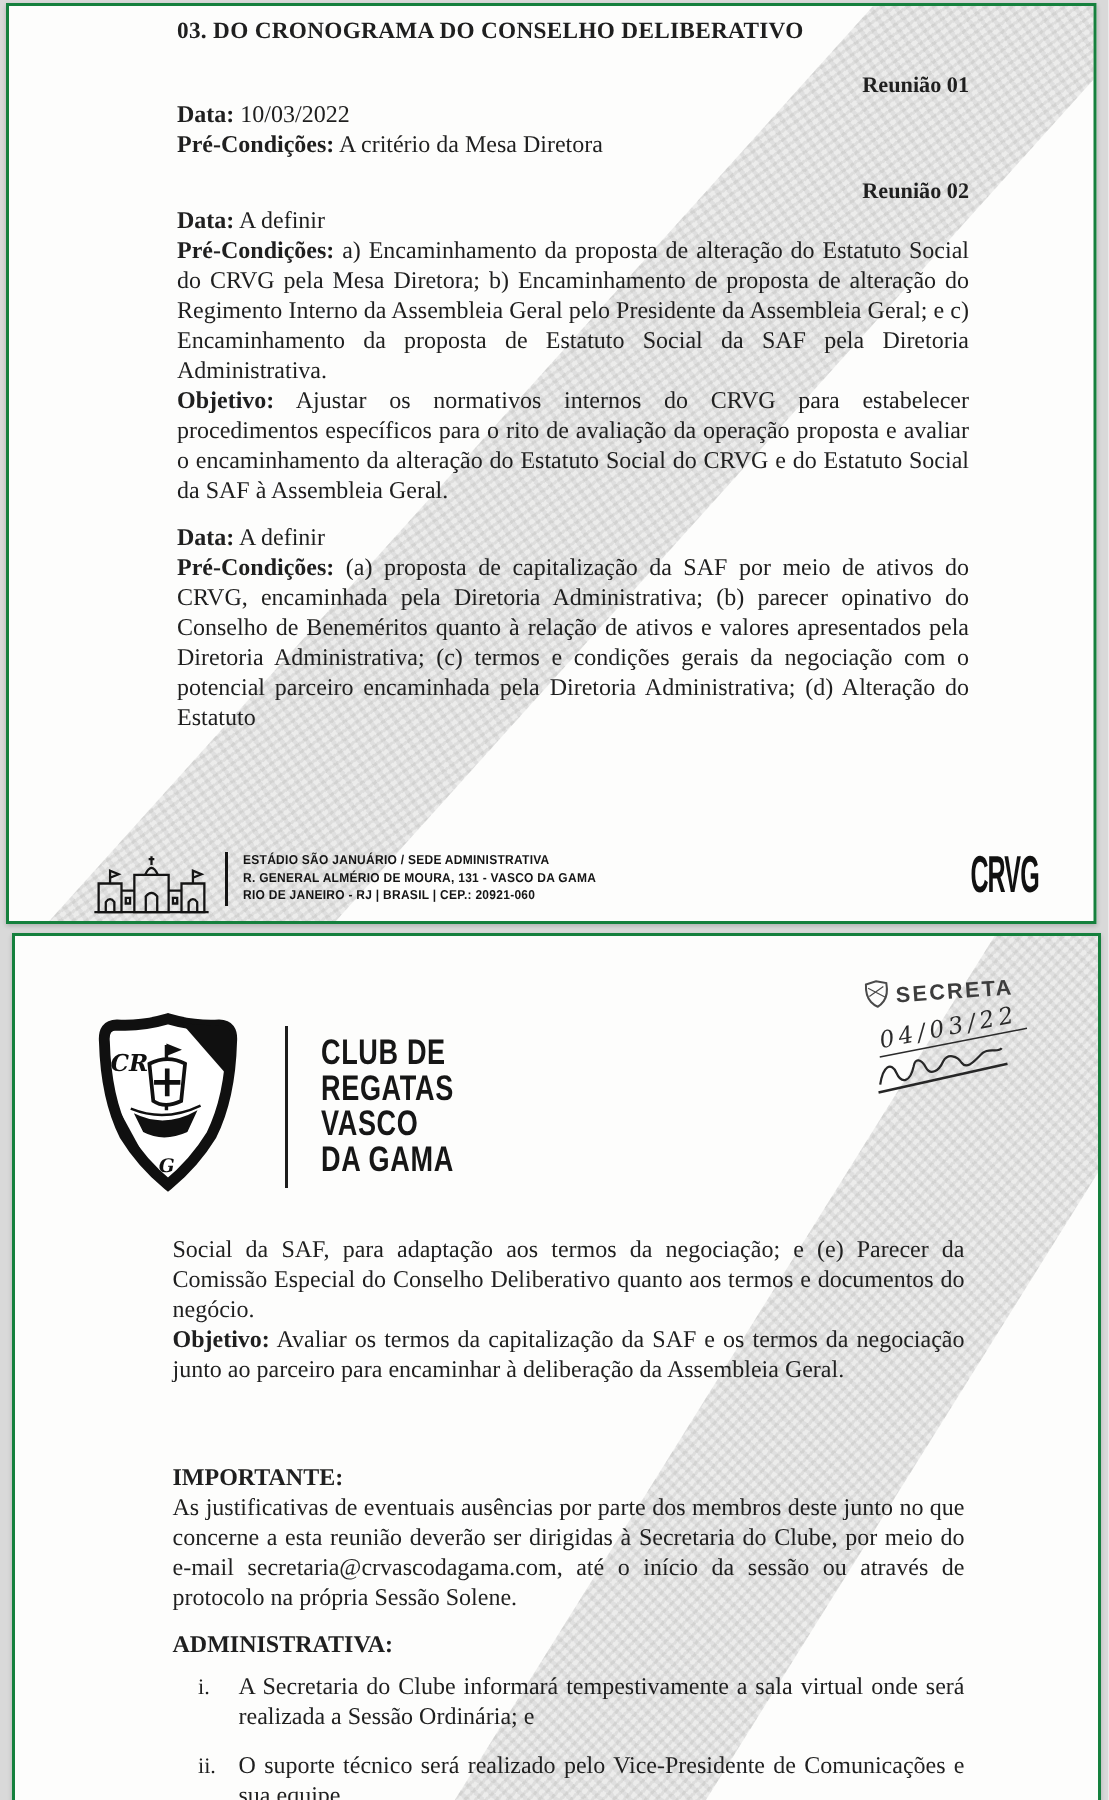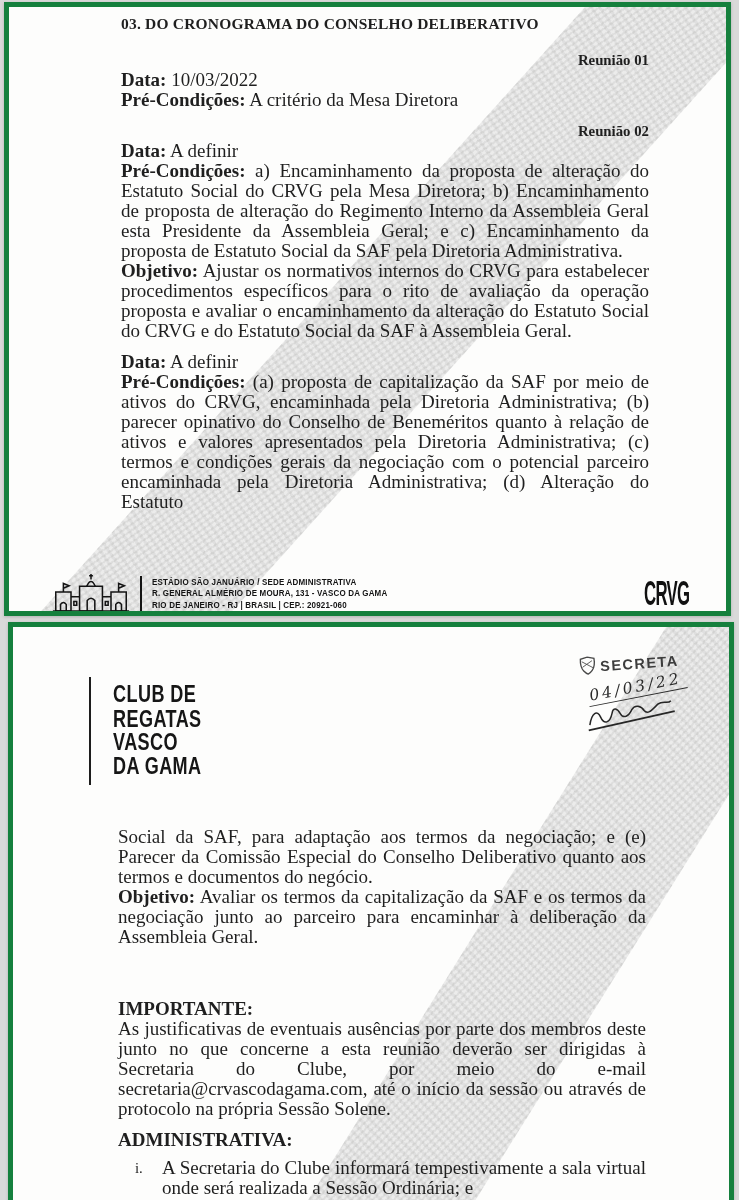--- a/index.html
+++ b/index.html
@@ -3,21 +3,21 @@
 <meta charset="utf-8">
 <style>
   html,body{margin:0;padding:0;}
   body{
     width:739px;height:1200px;overflow:hidden;position:relative;
     background:#d9d9d9;
     font-family:"Liberation Serif",serif;
     color:#1f1f1f;
   }
   .page{
-    position:absolute;background:#fdfdfc;border:5px solid #15803d;
+    position:absolute;background:#fdfdfc;border:2px solid #15803d;
     box-shadow:0 1px 3px rgba(0,0,0,.18);overflow:hidden;box-sizing:border-box;
   }
   .page1{left:4px;top:2px;width:727px;height:614px;}
   .page2{left:8px;top:622px;width:726px;height:592px;}
 
   
   .band{
     position:absolute;width:1150px;height:142px;pointer-events:none;
     background:
       repeating-linear-gradient(13deg, rgba(110,110,110,.12) 0 2px, rgba(255,255,255,0) 2px 5px),
@@ -25,25 +25,25 @@
       rgba(150,150,150,.16);
     filter:blur(.4px);
   }
   .band1{left:-160px;top:214px;transform:rotate(-48deg);}
   .band2{left:-40px;top:252px;transform:rotate(-58deg);}
 
   .content1{position:absolute;left:112px;top:6px;width:528px;}
   .doc-title{font-size:15.5px;font-weight:bold;margin:0 0 15px 0;line-height:22px;letter-spacing:.2px;}
   .meeting{margin:0 0 11px 0;}
   .mh{font-weight:bold;margin:0;line-height:20px;font-size:14.8px;text-align:right;}
-  p.fld{margin:0;line-height:20px;font-size:19px;text-align:justify;}
+  p.fld{margin:0;line-height:20px;font-size:16px;text-align:justify;}
   .lbl{font-weight:bold;}
 
   
-  .p1-footer{position:absolute;left:42px;right:36px;top:564px;height:46px;display:flex;align-items:center;}
+  .p1-footer{position:absolute;left:55px;right:36px;top:564px;height:46px;display:flex;align-items:flex-start;}
   .fvline{width:2px;height:36px;background:#141414;margin:0 10px 0 9px;flex:none;}
   .addr{
     font-family:"Liberation Sans",sans-serif;font-weight:700;font-size:8.6px;
     line-height:11.5px;letter-spacing:.2px;white-space:nowrap;color:#141414;
     transform:scaleX(.93);transform-origin:left center;
   }
   .crvg{
     margin-left:auto;font-family:"Liberation Sans",sans-serif;font-weight:700;
     font-size:27px;color:#111;letter-spacing:-1px;
     transform:scale(.62,1.28);transform-origin:right center;
@@ -61,49 +61,49 @@
   .stamp-row{display:flex;align-items:center;gap:4px;
     font-family:"Liberation Sans",sans-serif;font-weight:700;font-size:14.5px;letter-spacing:1.5px;}
   .hw-date{
     display:inline-block;margin:3px 0 0 6px;transform:rotate(-7deg);
     font-family:"DejaVu Serif",serif;font-style:italic;font-size:15.5px;
     letter-spacing:3px;color:#2a2a2a;border-bottom:1.6px solid #2a2a2a;padding:0 4px 1px 2px;
   }
   .sig{display:block;margin:1px 0 0 2px;transform:rotate(-6deg);}
 
   .content2{position:absolute;left:105px;top:200px;width:528px;}
-  .content2 p{margin:0;line-height:20px;font-size:19px;text-align:justify;}
+  .content2 p{margin:0;line-height:20px;font-size:16px;text-align:justify;}
   .hd{font-weight:bold;font-size:14.8px;line-height:20px;margin:0;}
   .importante{margin-top:52px;}
   .esclarecimentos{margin-top:11px;}
   .email{}
   .item{position:relative;padding-left:44px;margin-top:8px;}
   .item + .item{margin-top:13px;}
   .item .marker{position:absolute;left:17px;top:0;font-size:14.8px;line-height:20px;}
-  .item .itxt{display:block;line-height:20px;font-size:19px;text-align:justify;}
+  .item .itxt{display:block;line-height:20px;font-size:16px;text-align:justify;}
 </style>
 </head>
 <body>
 
 <section class="page page1">
   <div class="band band1"></div>
 
   <div class="content1">
     <h1 class="doc-title">03. DO CRONOGRAMA DO CONSELHO DELIBERATIVO</h1>
 
     <div class="meeting">
       <p class="mh">Reunião 01</p>
       <p class="fld"><b class="lbl">Data:</b> <span>10/03/2022</span></p>
       <p class="fld"><b class="lbl">Pré-Condições:</b> <span>A critério da Mesa Diretora</span></p>
     </div>
 
     <div class="meeting">
       <p class="mh">Reunião 02</p>
       <p class="fld"><b class="lbl">Data:</b> <span>A definir</span></p>
-      <p class="fld"><b class="lbl">Pré-Condições:</b> <span>a) Encaminhamento da proposta de alteração do Estatuto Social do CRVG pela Mesa Diretora; b) Encaminhamento de proposta de alteração do Regimento Interno da Assembleia Geral esta Presidente da Assembleia Geral; e c) Encaminhamento da proposta de Estatuto Social da SAF pela Diretoria Administrativa.</span></p>
+      <p class="fld"><b class="lbl">Pré-Condições:</b> <span>a) Encaminhamento da proposta de alteração do Estatuto Social do CRVG pela Mesa Diretora; b) Encaminhamento de proposta de alteração do Regimento Interno da Assembleia Geral pelo Presidente da Assembleia Geral; e c) Encaminhamento da proposta de Estatuto Social da SAF pela Diretoria Administrativa.</span></p>
       <p class="fld"><b class="lbl">Objetivo:</b> <span>Ajustar os normativos internos do CRVG para estabelecer procedimentos específicos para o rito de avaliação da operação proposta e avaliar o encaminhamento da alteração do Estatuto Social do CRVG e do Estatuto Social da SAF à Assembleia Geral.</span></p>
     </div>
 
     <div class="meeting">
       <p class="fld"><b class="lbl">Data:</b> <span>A definir</span></p>
       <p class="fld"><b class="lbl">Pré-Condições:</b> <span>(a) proposta de capitalização da SAF por meio de ativos do CRVG, encaminhada pela Diretoria Administrativa; (b) parecer opinativo do Conselho de Beneméritos quanto à relação de ativos e valores apresentados pela Diretoria Administrativa; (c) termos e condições gerais da negociação com o potencial parceiro encaminhada pela Diretoria Administrativa; (d) Alteração do Estatuto</span></p>
     </div>
   </div>
 
   <footer class="p1-footer">
@@ -150,20 +150,42 @@
     <span class="hw-date">04/03/22</span>
     <span class="sig">
       <svg width="92" height="26" viewBox="0 0 92 26" fill="none" stroke="#262626">
         <path d="M4 18 C8 6 14 4 16 12 C18 20 24 20 28 10 C30 4 34 6 36 12 C38 18 44 16 48 10 C52 5 58 8 60 13 C63 19 70 12 75 9 C80 6 85 11 88 8" stroke-width="1.5"></path>
         <path d="M2 23 L90 19" stroke-width="1.7"></path>
       </svg>
     </span>
   </div>
 
   <div class="club-logo">
+    <span>
+      <svg width="104" height="122" viewBox="0 0 100 118">
+        <defs>
+          <clipPath id="shc">
+              <path d="M50 5 Q33 10 17 9 Q8 9 9 20 Q10 56 22 80 Q33 98 50 112 Q67 98 78 80 Q90 56 91 20 Q92 9 83 9 Q67 10 50 5 Z"></path>
+            </clipPath>
+        </defs>
+        <path d="M50 5 Q33 10 17 9 Q8 9 9 20 Q10 56 22 80 Q33 98 50 112 Q67 98 78 80 Q90 56 91 20 Q92 9 83 9 Q67 10 50 5 Z" fill="#ffffff" stroke="#101010" stroke-width="7"></path>
+        <g clip-path="url(#shc)">
+          <path d="M52 0 L100 0 L100 55 Z" fill="#101010"></path>
+          <path d="M0 30 L48 118 L0 118 Z" fill="#101010"></path>
+          <text x="13" y="39" font-family="DejaVu Serif,serif" font-style="italic" font-weight="bold" font-size="15" fill="#101010">CR</text>
+          <text x="44" y="104" font-family="DejaVu Serif,serif" font-style="italic" font-weight="bold" font-size="12" fill="#101010">G</text>
+          <path d="M49 22 V64" stroke="#101010" stroke-width="2.2"></path>
+          <path d="M49 21 L59 25 L49 29 Z" fill="#101010"></path>
+          <path d="M38 34 Q50 28 61 34 L58.5 58 Q48 63 40.5 58 Z" fill="#ffffff" stroke="#101010" stroke-width="2.4"></path>
+          <path d="M49.5 37 V55 M41 46 H58" stroke="#101010" stroke-width="3"></path>
+          <path d="M28 66 Q48 76 69 64 L62.5 78 Q47 85 34 78 Z" fill="#101010"></path>
+          <path d="M26 63 Q48 72 71 61" stroke="#101010" stroke-width="1.6" fill="none"></path>
+        </g>
+      </svg>
+    </span>
     <div class="logo-divider"></div>
     <div class="logo-text">
       <div>CLUB DE</div>
       <div>REGATAS</div>
       <div>VASCO</div>
       <div>DA GAMA</div>
     </div>
   </div>
 
   <div class="content2">

